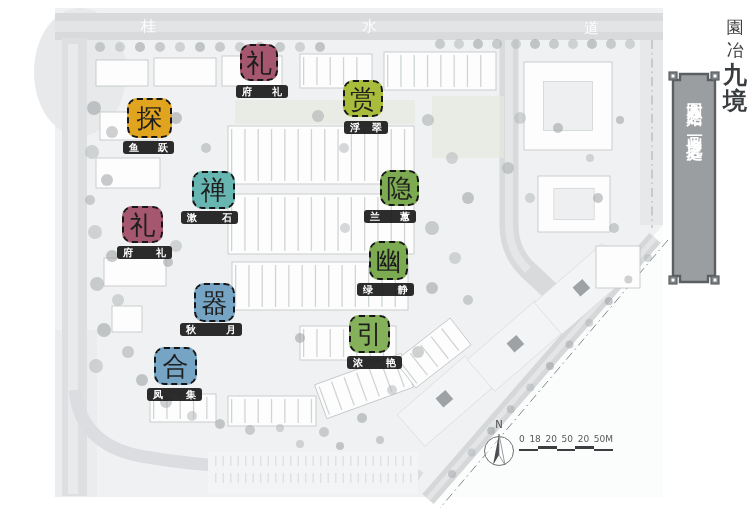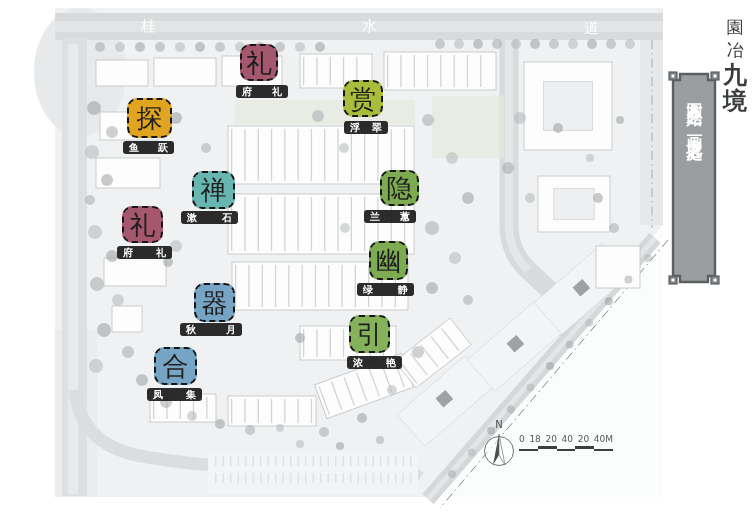--- a/index.html
+++ b/index.html
@@ -331,23 +331,23 @@
       <path d="M19,3 L13,34 L19,24 Z" fill="#4b4e50"></path>
       <path d="M19,3 L25,34 L19,24 Z" fill="#ffffff" stroke="#6f7274" stroke-width="0.7"></path>
     </svg>
   </div>
 
   <div class="scalebar">
     <div class="scale-labels">
       <span>0</span>
       <span>18</span>
       <span>20</span>
-      <span>40</span>
+      <span>50</span>
       <span>20</span>
-      <span>40M</span>
+      <span>50M</span>
     </div>
     <div class="scale-segs">
       <div class="s"></div>
         <div class="s"></div>
         <div class="s"></div>
         <div class="s"></div>
         <div class="s"></div>
     </div>
   </div>
 

